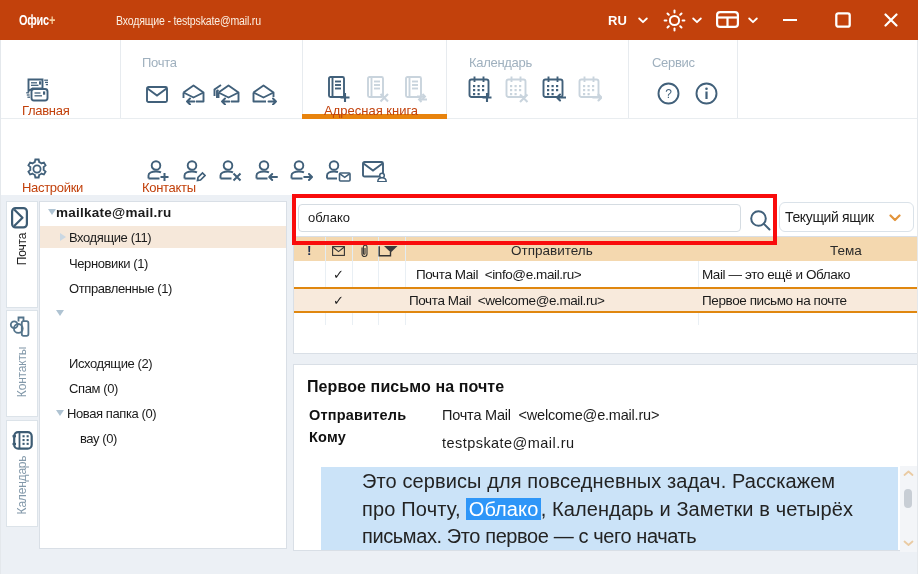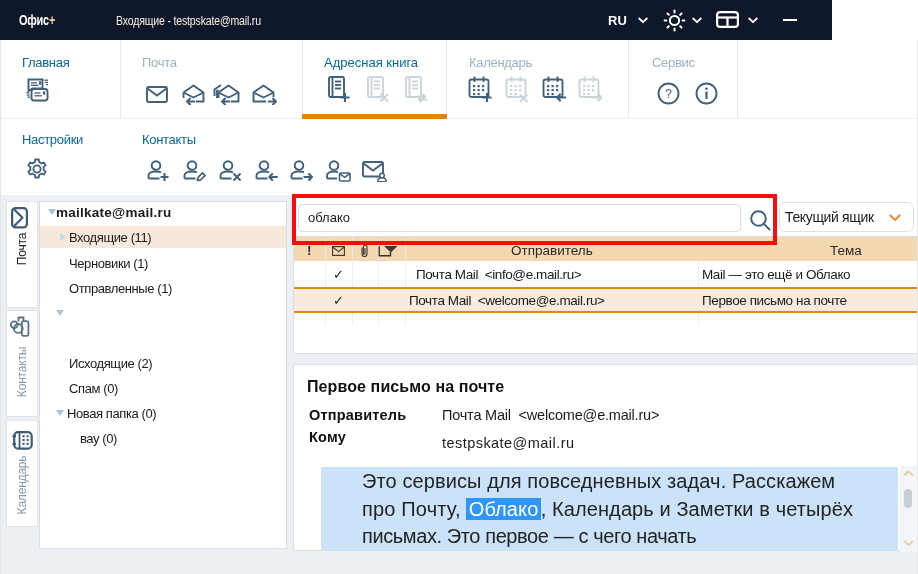--- a/index.html
+++ b/index.html
@@ -2,30 +2,30 @@
 <html><head>
 <meta charset="utf-8">
 <style>
   html,body{margin:0;padding:0;}
   body{width:918px;height:574px;overflow:hidden;font-family:"Liberation Sans",sans-serif;}
   #app{position:relative;width:918px;height:574px;background:#fff;overflow:hidden;}
   #edgeL,#edgeR{position:absolute;top:40px;width:1px;height:534px;background:#E4E8EC;z-index:50;}
   #edgeL{left:0;} #edgeR{left:917px;}
   .abs{position:absolute;}
   
-  #titlebar{position:absolute;left:0;top:0;width:832px;height:40px;background:#0f172a;}
+  #titlebar{position:absolute;left:0;top:0;width:918px;height:40px;background:#c2410c;}
   #logo{position:absolute;left:19px;top:12px;font-size:14px;font-weight:bold;color:#fff;letter-spacing:-0.3px;transform:scaleX(0.78);transform-origin:left center;}
   #logo span{color:#F6CF9F;}
   #wintitle{position:absolute;left:116px;top:14px;font-size:12px;color:#FBEFE2;letter-spacing:-0.2px;transform:scaleX(0.88);transform-origin:left center;}
   .tchev{position:absolute;top:17px;}
   
   #ribbon1{position:absolute;left:0;top:40px;width:918px;height:79px;background:#fff;border-bottom:1px solid #E9EDF0;box-sizing:border-box;}
   .rdiv{position:absolute;top:40px;height:78px;width:1px;background:#E7EBEF;}
   .rlabel{position:absolute;top:55px;font-size:13px;color:#9FB0BE;letter-spacing:-0.3px;}
-  .rlabel.on{color:#0369a1;}
+  .rlabel.on{color:#c2410c;margin-top:48px;}
   #tabactive{position:absolute;left:302px;top:40px;width:145px;height:78px;background:#fff;border-left:1px solid #E7EBEF;border-right:1px solid #E7EBEF;box-sizing:border-box;}
   #taborange{position:absolute;left:302px;top:114px;width:145px;height:5px;background:#E8830D;}
   #ribbon2{position:absolute;left:0;top:119px;width:918px;height:76px;background:#fff;}
   .icon{position:absolute;}
   
   #content{position:absolute;left:0;top:195px;width:918px;height:379px;background:#ECF0F5;}
   .sbox{position:absolute;left:6px;width:32px;background:#fff;border:1px solid #DCE3E9;box-sizing:border-box;}
   .vlabel{position:absolute;transform:rotate(-90deg);transform-origin:center;font-size:12px;white-space:nowrap;letter-spacing:-0.2px;}
   
   #tree{position:absolute;left:39px;top:201px;width:248px;height:348px;background:#fff;border:1px solid #D9DFE6;box-sizing:border-box;}

